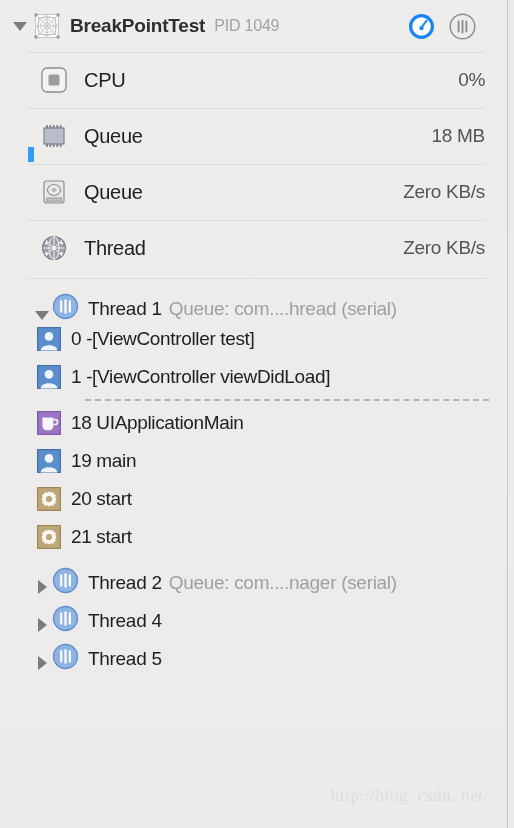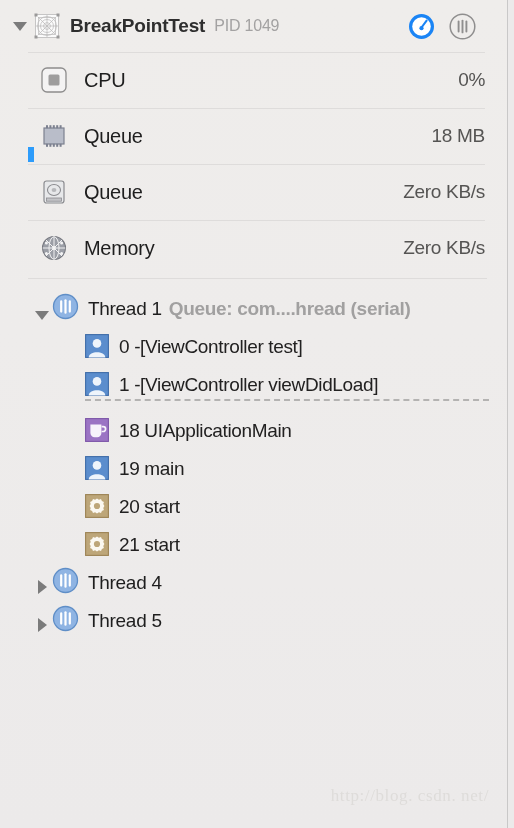--- a/index.html
+++ b/index.html
@@ -150,40 +150,39 @@
     padding-top: 2px;
   }
   .tree-row {
     position: relative;
     height: 38px;
     display: flex;
     align-items: center;
     white-space: nowrap;
   }
   .tree-row.thread { padding-left: 32px; align-items: flex-end; }
-  .tree-row.frame  { padding-left: 85px; align-items: flex-end; }
+  .tree-row.frame  { padding-left: 37px; }
 
   .row-icon {
     width: 27px; height: 27px;
     flex: 0 0 auto;
     margin-right: 9px;
   }
   .frame .row-icon { width: 24px; height: 24px; margin-right: 10px; }
 
   .thread-title {
     font-size: 19px;
     color: #1e1e1e;
     letter-spacing: -0.3px;
   }
   .thread-queue {
     font-size: 19px;
     color: #a1a0a0;
     letter-spacing: -0.3px;
     margin-left: 7px;
-    font-weight: bold;
   }
   .frame-label {
     font-size: 19px;
     color: #222121;
     letter-spacing: -0.35px;
   }
   .tree-row.dimmed .frame-label {
     color: #cfe0f2;
   }
   .tree-row.dimmed .row-icon { opacity: 0.55; }
@@ -330,21 +329,21 @@
           <line x1="22" y1="6" x2="6" y2="22"></line>
         </g>
         <g fill="#f4f4f5">
           <circle cx="14" cy="14" r="1.9"></circle>
             <circle cx="6.4" cy="9" r="1.5"></circle>
           <circle cx="21.6" cy="9" r="1.5"></circle>
             <circle cx="6.4" cy="19.5" r="1.5"></circle>
           <circle cx="21.6" cy="19.5" r="1.5"></circle>
         </g>
       </svg>
-      <span class="gauge-label">Memory</span>
+      <span class="gauge-label">Thread</span>
       <span class="gauge-value">Zero KB/s</span>
     </div>
   </div>
 
   <div id="tree">
 
     <div class="divider" style="position:relative;left:28px;width:459px;height:1px;background:#dedcdb;margin-bottom:3px;"></div>
 
     <div class="tree-row thread">
       <div class="disclosure-slot">
@@ -414,50 +413,65 @@
 
     <div class="tree-row frame">
       <svg class="row-icon" viewBox="0 0 24 24">
         <rect x="0.6" y="0.6" width="22.8" height="22.8" fill="#bda679" stroke="#9c8354" stroke-width="1.1"></rect>
         <path d="M12 4.6 l1.9 1.1 2.1 -0.6 0.9 2 2 0.9 -0.6 2.1 1.1 1.9 -1.1 1.9 0.6 2.1 -2 0.9 -0.9 2 -2.1 -0.6 -1.9 1.1 -1.9 -1.1 -2.1 0.6 -0.9 -2 -2 -0.9 0.6 -2.1 -1.1 -1.9 1.1 -1.9 -0.6 -2.1 2 -0.9 0.9 -2 2.1 0.6 Z" fill="#fbf8f1"></path>
         <circle cx="12" cy="12" r="3.1" fill="#bda679"></circle>
       </svg>
       <span class="frame-label">21 start</span>
     </div>
 
-
-
     <div class="tree-row thread">
       <div class="disclosure-slot">
         <div class="disclosure collapsed"></div>
       </div>
       <svg class="row-icon" viewBox="0 0 27 27">
         <circle cx="13.5" cy="13.5" r="12" fill="#8fb4e3" stroke="#5f8ec7" stroke-width="1.3"></circle>
         <g stroke="#ffffff" stroke-width="2.2" stroke-linecap="round">
           <line x1="9.2" y1="8.4" x2="9.2" y2="18.6"></line>
           <line x1="13.5" y1="7.3" x2="13.5" y2="19.7"></line>
           <line x1="17.8" y1="8.4" x2="17.8" y2="18.6"></line>
         </g>
       </svg>
-      <span class="thread-title">Thread 4</span>
-      <span class="thread-queue"></span>
-    </div>
+      <span class="thread-title">Thread 2</span>
+      <span class="thread-queue">Queue: com....nager (serial)</span>
+    </div>
+
 
     <div class="tree-row thread">
       <div class="disclosure-slot">
         <div class="disclosure collapsed"></div>
       </div>
       <svg class="row-icon" viewBox="0 0 27 27">
         <circle cx="13.5" cy="13.5" r="12" fill="#8fb4e3" stroke="#5f8ec7" stroke-width="1.3"></circle>
         <g stroke="#ffffff" stroke-width="2.2" stroke-linecap="round">
           <line x1="9.2" y1="8.4" x2="9.2" y2="18.6"></line>
           <line x1="13.5" y1="7.3" x2="13.5" y2="19.7"></line>
           <line x1="17.8" y1="8.4" x2="17.8" y2="18.6"></line>
         </g>
       </svg>
+      <span class="thread-title">Thread 4</span>
+      <span class="thread-queue"></span>
+    </div>
+
+    <div class="tree-row thread">
+      <div class="disclosure-slot">
+        <div class="disclosure collapsed"></div>
+      </div>
+      <svg class="row-icon" viewBox="0 0 27 27">
+        <circle cx="13.5" cy="13.5" r="12" fill="#8fb4e3" stroke="#5f8ec7" stroke-width="1.3"></circle>
+        <g stroke="#ffffff" stroke-width="2.2" stroke-linecap="round">
+          <line x1="9.2" y1="8.4" x2="9.2" y2="18.6"></line>
+          <line x1="13.5" y1="7.3" x2="13.5" y2="19.7"></line>
+          <line x1="17.8" y1="8.4" x2="17.8" y2="18.6"></line>
+        </g>
+      </svg>
       <span class="thread-title">Thread 5</span>
       <span class="thread-queue"></span>
     </div>
   </div>
 
   <div id="watermark">http://blog. csdn. net/</div>
 </div>
 
 <div id="scrollbar-track"></div>
 

